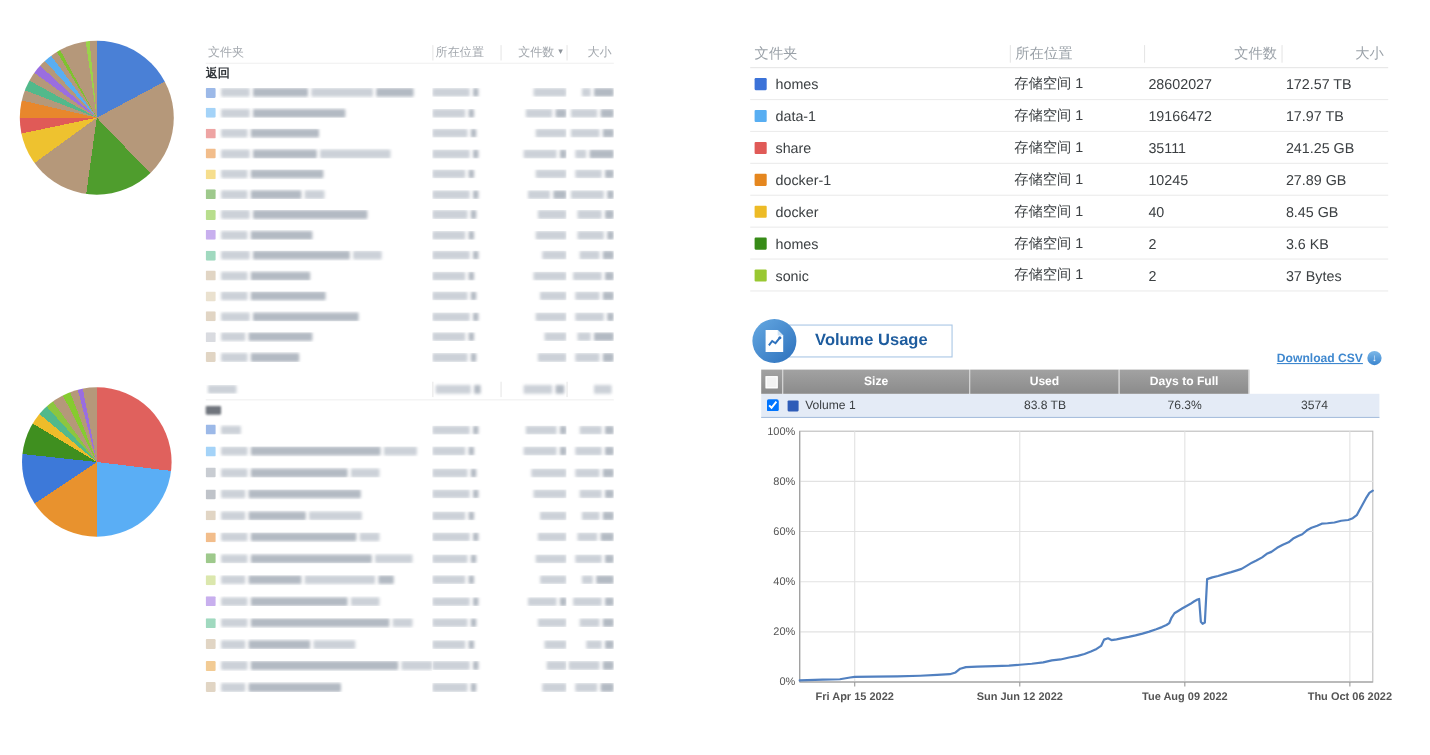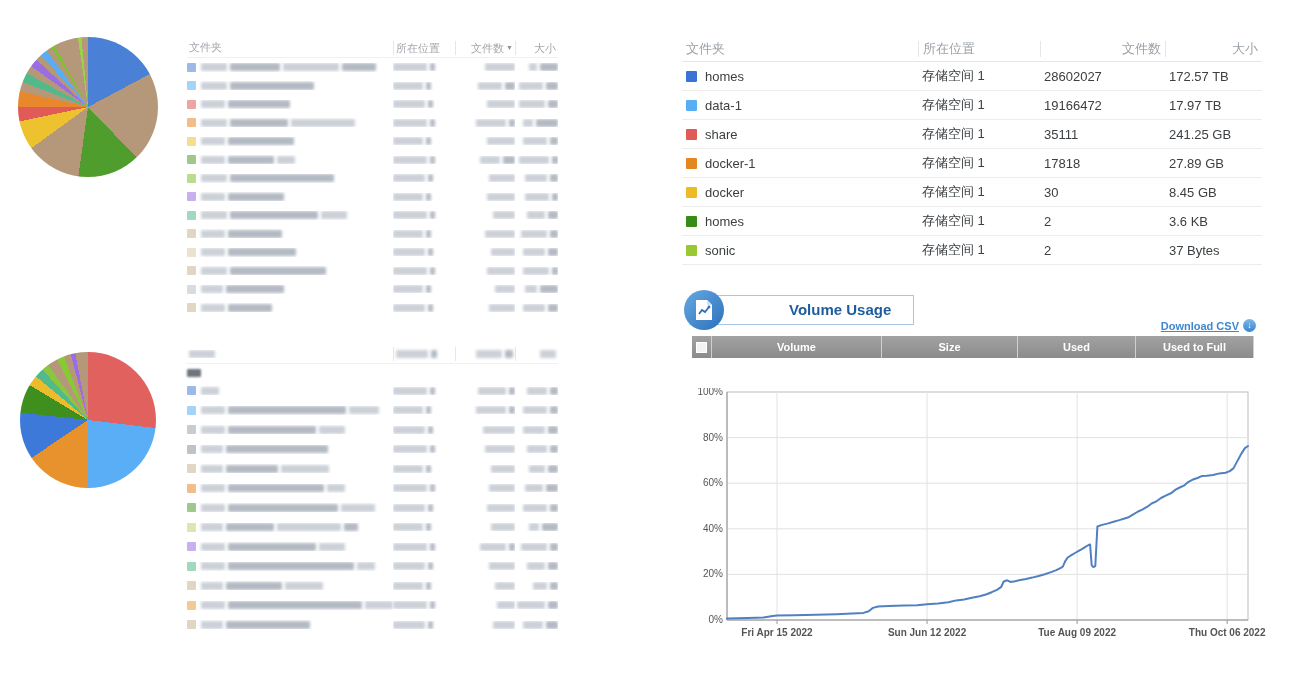--- a/index.html
+++ b/index.html
@@ -42,21 +42,21 @@
   .rrow .cell{padding:0 4px;white-space:nowrap;}
   .rrow .cell.r{text-align:left;}
   .rrow .namecell{display:flex;align-items:center;gap:8px;}
   .rrow .sq{width:11px;height:11px;border-radius:1px;}
 
   
   .vu-circle{position:absolute;left:684px;top:290px;width:40px;height:40px;border-radius:50%;
      background:linear-gradient(135deg,#66a9e2,#2c70bc);display:flex;align-items:center;justify-content:center;z-index:2;}
   .vu-titlebox{position:absolute;left:706px;top:295px;height:28px;line-height:28px;padding:0 22px 0 34px;
      border:1px solid #a9c6e5;background:#fff;z-index:1;}
-  .vu-titlebox span{color:#1e5c9e;font-size:15px;font-weight:bold;margin-left:48px;}
+  .vu-titlebox span{color:#1e5c9e;font-size:15px;font-weight:bold;}
   .vu-dl{position:absolute;top:319px;right:44px;display:flex;align-items:center;gap:4px;cursor:pointer;}
   .vu-dl .txt{color:#3f88cf;font-size:11px;font-weight:bold;text-decoration:underline;}
   .dl-ic{width:13px;height:13px;border-radius:50%;background:linear-gradient(180deg,#7db8e8,#3a85cf);
      color:#fff;font-size:9px;font-weight:bold;display:flex;align-items:center;justify-content:center;line-height:1;}
   .vu-table{position:absolute;left:692px;top:336px;width:562px;font-size:11px;}
   .vu-hrow{display:grid;grid-template-columns:20px 170px 136px 118px 118px;height:22px;}
   .vu-hcell{background:linear-gradient(180deg,#a2a2a2,#8b8b8b);color:#fff;font-weight:bold;text-align:center;line-height:22px;border-right:1px solid #cfcfcf;}
   .vu-hcell.cb{display:flex;align-items:center;justify-content:center;}
   .vu-hcell .hsq{width:9px;height:9px;background:#f3f3f3;border:1px solid #fff;}
   .vu-drow{display:grid;grid-template-columns:20px 170px 136px 118px 118px;height:21px;background:#e4ebf6;border-bottom:1px solid #a9bfdd;align-items:center;color:#3c4043;}
@@ -76,20 +76,23 @@
 
   <div class="pie" id="pie-top" style="background: conic-gradient(rgb(74, 128, 214) 0deg, rgb(74, 128, 214) 61.92deg, rgb(181, 152, 122) 61.92deg, rgb(181, 152, 122) 136.08deg, rgb(79, 157, 45) 136.08deg, rgb(79, 157, 45) 187.92deg, rgb(181, 152, 122) 187.92deg, rgb(181, 152, 122) 234deg, rgb(238, 194, 47) 234deg, rgb(238, 194, 47) 258.12deg, rgb(224, 90, 87) 258.12deg, rgb(224, 90, 87) 270deg, rgb(232, 135, 44) 270deg, rgb(232, 135, 44) 282.96deg, rgb(181, 152, 122) 282.96deg, rgb(181, 152, 122) 290.88deg, rgb(82, 185, 139) 290.88deg, rgb(82, 185, 139) 298.8deg, rgb(181, 152, 122) 298.8deg, rgb(181, 152, 122) 305.64deg, rgb(154, 110, 224) 305.64deg, rgb(154, 110, 224) 312.48deg, rgb(181, 152, 122) 312.48deg, rgb(181, 152, 122) 317.52deg, rgb(89, 174, 242) 317.52deg, rgb(89, 174, 242) 323.64deg, rgb(181, 152, 122) 323.64deg, rgb(181, 152, 122) 328.68deg, rgb(126, 195, 47) 328.68deg, rgb(126, 195, 47) 331.56deg, rgb(181, 152, 122) 331.56deg, rgb(181, 152, 122) 351.72deg, rgb(154, 211, 74) 351.72deg, rgb(154, 211, 74) 354.6deg, rgb(181, 152, 122) 354.6deg, rgb(181, 152, 122) 359.64deg);"></div>
 
   <div class="ltable" id="ltable-top">
     <div class="lhead">
       <div class="lh">文件夹</div>
       <div class="lh">所在位置</div>
       <div class="lh r"><span>文件数</span><span class="caret">▼</span></div>
       <div class="lh r">大小</div>
     </div>
+    <div class="lback">
+        <span>返回</span>
+      </div>
     <div id="lrows-top">
         <div class="lrow" style="height: 18.5px;">
           <div class="cellflex">
             <span class="sq" style="background: rgb(74, 128, 214);"></span>
             <span class="bseg a" style="width: 26px;"></span>
             <span class="bseg b" style="width: 50px;"></span>
             <span class="bseg a" style="width: 56px;"></span>
             <span class="bseg b" style="width: 34px;"></span>
           </div>
           <div class="cellflex">
@@ -654,30 +657,30 @@
           <div class="cell">存储空间 1</div>
           <div class="cell r">35111</div>
           <div class="cell r">241.25 GB</div>
         </div>
         <div class="rrow">
           <div class="cell namecell">
             <span class="sq" style="background: rgb(229, 135, 31);"></span>
             <span>docker-1</span>
           </div>
           <div class="cell">存储空间 1</div>
-          <div class="cell r">17818</div>
+          <div class="cell r">10245</div>
           <div class="cell r">27.89 GB</div>
         </div>
         <div class="rrow">
           <div class="cell namecell">
             <span class="sq" style="background: rgb(237, 187, 38);"></span>
             <span>docker</span>
           </div>
           <div class="cell">存储空间 1</div>
-          <div class="cell r">30</div>
+          <div class="cell r">40</div>
           <div class="cell r">8.45 GB</div>
         </div>
         <div class="rrow">
           <div class="cell namecell">
             <span class="sq" style="background: rgb(55, 139, 23);"></span>
             <span>homes</span>
           </div>
           <div class="cell">存储空间 1</div>
           <div class="cell r">2</div>
           <div class="cell r">3.6 KB</div>
@@ -708,24 +711,35 @@
   <div class="vu-dl">
     <span class="txt">Download CSV</span>
     <span class="dl-ic">↓</span>
   </div>
 
   <div class="vu-table">
     <div class="vu-hrow">
       <div class="vu-hcell cb">
           <span class="hsq"></span>
         </div>
-      <div class="vu-hcell">Volume</div>
       <div class="vu-hcell">Size</div>
       <div class="vu-hcell">Used</div>
-      <div class="vu-hcell">Used to Full</div>
+      <div class="vu-hcell">Days to Full</div>
+    </div>
+    <div class="vu-drow">
+      <div class="cbcell">
+          <input type="checkbox" checked="" style="">
+        </div>
+      <div class="namecell">
+          <span class="sq" id="vu-sq" style="background: rgb(46, 92, 184);"></span>
+          <span>Volume 1</span>
+        </div>
+      <div class="c">83.8 TB</div>
+      <div class="c">76.3%</div>
+      <div class="c">3574</div>
     </div>
   </div>
 
   <svg id="usage-chart" width="582" height="252">
       <rect x="39" y="4" width="521" height="228" fill="#fff" stroke="#bcbcbc" stroke-width="1"></rect>
       <line x1="39" y1="186.4" x2="560" y2="186.4" stroke="#e2e2e2"></line>
       <line x1="39" y1="140.8" x2="560" y2="140.8" stroke="#e2e2e2"></line>
       <line x1="39" y1="95.20000000000002" x2="560" y2="95.20000000000002" stroke="#e2e2e2"></line>
       <line x1="39" y1="49.599999999999994" x2="560" y2="49.599999999999994" stroke="#e2e2e2"></line>
       <line x1="89.01599999999999" y1="4" x2="89.01599999999999" y2="232" stroke="#e2e2e2"></line>

